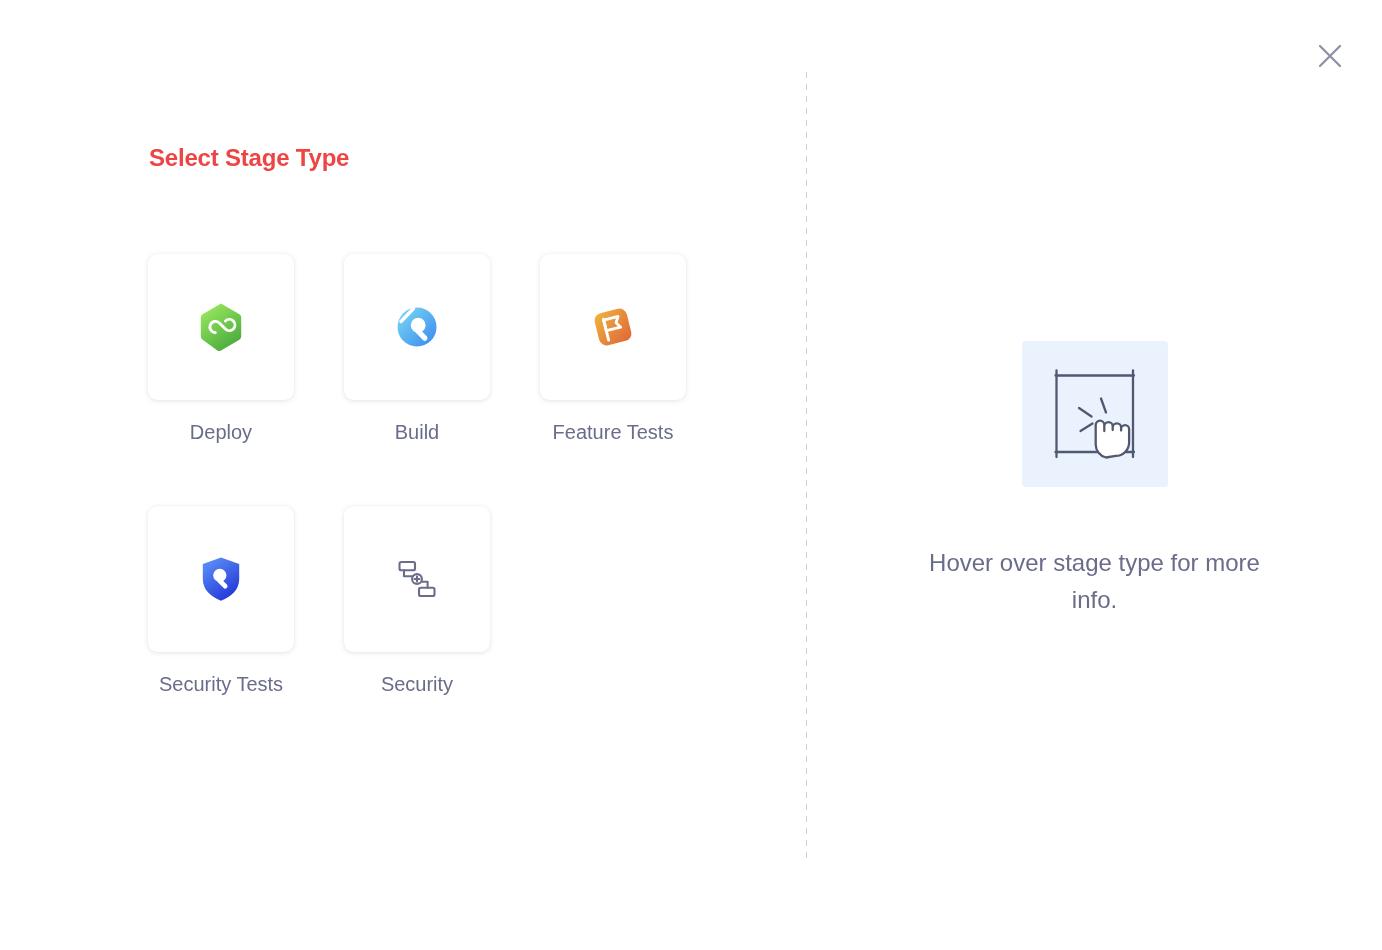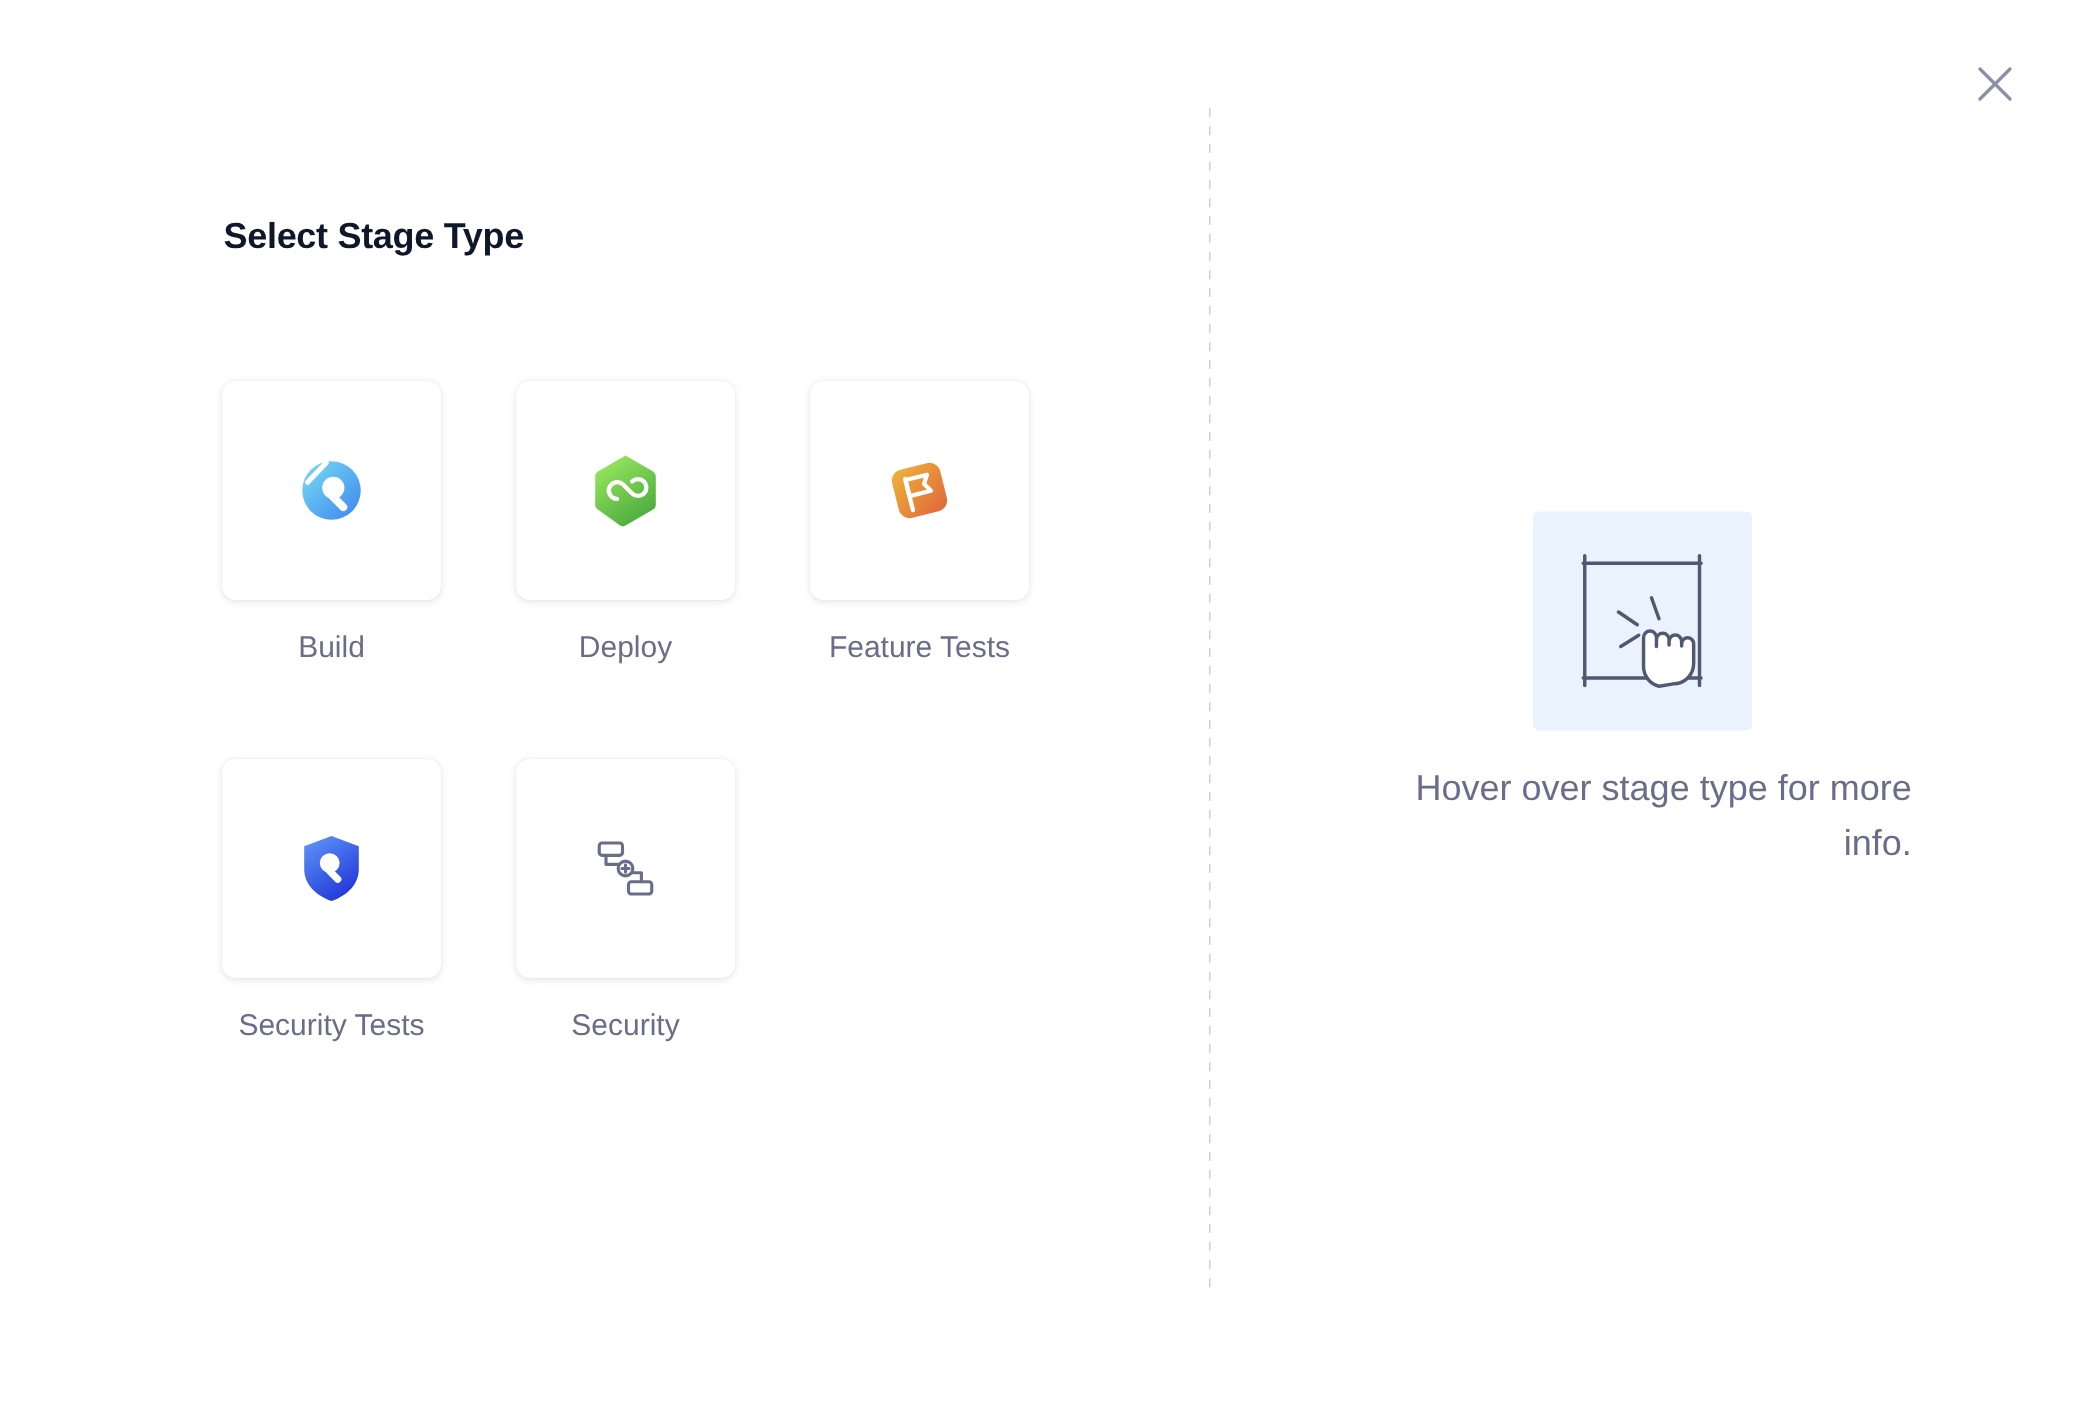--- a/index.html
+++ b/index.html
@@ -57,21 +57,21 @@
     width: 806px;
     height: 950px;
   }
 
   .panel-title {
     position: absolute;
     left: 149px;
     top: 144px;
     font-size: 24px;
     font-weight: bold;
-    color: #0f172a;
+    color: #ef4444;
     letter-spacing: -0.2px;
   }
 
   .card-grid {
     position: absolute;
     left: 148px;
     top: 254px;
     display: grid;
     grid-template-columns: repeat(3, 146px);
     column-gap: 50px;
@@ -128,23 +128,23 @@
     height: 146px;
     background: #eaf3fd;
     border-radius: 4px;
     display: flex;
     align-items: center;
     justify-content: center;
   }
   .hover-illustration svg { display: block; }
 
   .hover-text {
-    margin-top: 20px;
+    margin-top: 57px;
     width: 360px;
-    text-align: right;
+    text-align: center;
     font-size: 24px;
     line-height: 37px;
     color: #6a6d8a;
   }
 </style>
 </head>
 <body>
 
 <div class="modal">
 
@@ -156,20 +156,38 @@
     </span>
   </button>
 
   <div class="divider"></div>
 
   <div class="left-panel">
 
     <div class="panel-title">Select Stage Type</div>
 
     <div class="card-grid">
+
+      <div class="stage-item">
+        <div class="stage-card">
+          <span>
+            <svg width="46" height="50" viewBox="0 0 46 50" fill="none">
+              <defs>
+                <linearGradient id="gDeploy" x1="8" y1="4" x2="38" y2="46" gradientUnits="userSpaceOnUse">
+                  <stop offset="0" stop-color="#9ae85f"></stop>
+                  <stop offset="1" stop-color="#46a83c"></stop>
+                </linearGradient>
+              </defs>
+              <path d="M23 1.6 L41.4 12.3 a3.6 3.6 0 0 1 1.8 3.1 v19.2 a3.6 3.6 0 0 1 -1.8 3.1 L23 48.4 a3.6 3.6 0 0 1 -3.6 0 L4.6 37.7 a3.6 3.6 0 0 1 -1.8 -3.1 V15.4 a3.6 3.6 0 0 1 1.8 -3.1 Z" fill="url(#gDeploy)"></path>
+              <path d="M17.4 30.6 a5.6 5.6 0 1 1 4.0 -9.6 l6.0 6.0 a5.6 5.6 0 1 0 0 -8.0" stroke="#ffffff" stroke-width="2.9" stroke-linecap="round" fill="none"></path>
+            </svg>
+          </span>
+        </div>
+        <div class="stage-label">Deploy</div>
+      </div>
 
       <div class="stage-item">
         <div class="stage-card">
           <span>
             <svg width="46" height="46" viewBox="0 0 46 46" fill="none">
               <defs>
                 <linearGradient id="gBuild" x1="6" y1="6" x2="40" y2="40" gradientUnits="userSpaceOnUse">
                   <stop offset="0" stop-color="#77d8f2"></stop>
                   <stop offset="1" stop-color="#3f8bf0"></stop>
                 </linearGradient>
@@ -184,38 +202,20 @@
               <circle cx="24.2" cy="21.2" r="4.7" fill="none" stroke="#ffffff" stroke-width="0"></circle>
             </svg>
           </span>
         </div>
         <div class="stage-label">Build</div>
       </div>
 
       <div class="stage-item">
         <div class="stage-card">
           <span>
-            <svg width="46" height="50" viewBox="0 0 46 50" fill="none">
-              <defs>
-                <linearGradient id="gDeploy" x1="8" y1="4" x2="38" y2="46" gradientUnits="userSpaceOnUse">
-                  <stop offset="0" stop-color="#9ae85f"></stop>
-                  <stop offset="1" stop-color="#46a83c"></stop>
-                </linearGradient>
-              </defs>
-              <path d="M23 1.6 L41.4 12.3 a3.6 3.6 0 0 1 1.8 3.1 v19.2 a3.6 3.6 0 0 1 -1.8 3.1 L23 48.4 a3.6 3.6 0 0 1 -3.6 0 L4.6 37.7 a3.6 3.6 0 0 1 -1.8 -3.1 V15.4 a3.6 3.6 0 0 1 1.8 -3.1 Z" fill="url(#gDeploy)"></path>
-              <path d="M17.4 30.6 a5.6 5.6 0 1 1 4.0 -9.6 l6.0 6.0 a5.6 5.6 0 1 0 0 -8.0" stroke="#ffffff" stroke-width="2.9" stroke-linecap="round" fill="none"></path>
-            </svg>
-          </span>
-        </div>
-        <div class="stage-label">Deploy</div>
-      </div>
-
-      <div class="stage-item">
-        <div class="stage-card">
-          <span>
             <svg width="46" height="46" viewBox="0 0 46 46" fill="none">
               <defs>
                 <linearGradient id="gFlag" x1="10" y1="6" x2="36" y2="40" gradientUnits="userSpaceOnUse">
                   <stop offset="0" stop-color="#f0b13c"></stop>
                   <stop offset="1" stop-color="#e0683a"></stop>
                 </linearGradient>
               </defs>
               <g transform="rotate(-14 23 23)">
                 <rect x="6.5" y="6.5" width="33" height="33" rx="7.5" fill="url(#gFlag)"></rect>
               </g>

